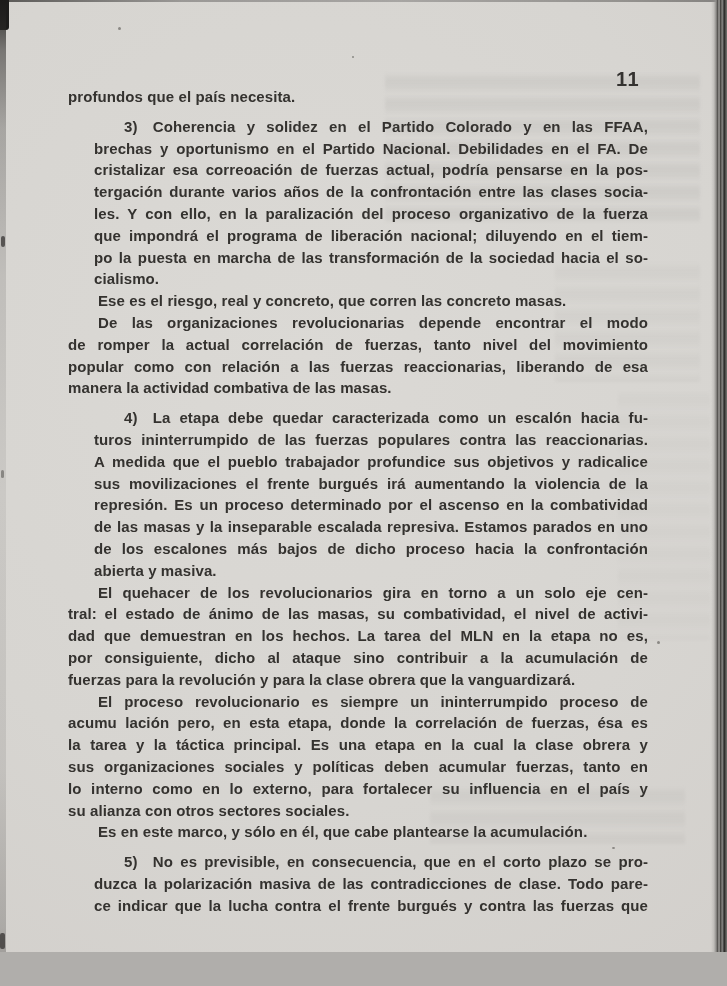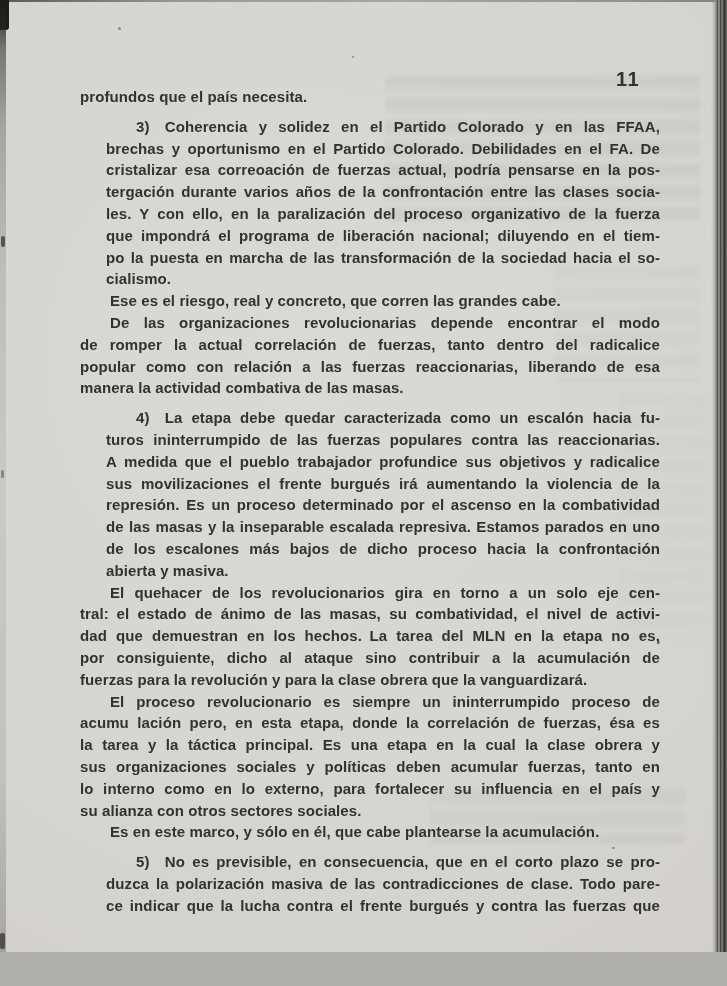--- a/index.html
+++ b/index.html
@@ -63,21 +63,21 @@
   .g2 { left: 555px; top: 262px; width: 145px; height: 120px; opacity: .22; }
   .g3 { left: 430px; top: 786px; width: 255px; height: 58px;  opacity: .28; }
   .g4 { left: 618px; top: 390px; width: 92px;  height: 250px; opacity: .16; }
 
   
   .page-number {
     position: absolute; left: 616px; top: 68px;
     font-size: 20px; font-weight: 700; color: #343230; letter-spacing: 1.5px;
   }
   .text-block {
-    position: absolute; left: 80px; top: 86px; width: 580px;
+    position: absolute; left: 68px; top: 86px; width: 580px;
     color: #34322f; font-size: 15px; font-weight: 700;
     line-height: 21.8px; letter-spacing: .1px;
     text-rendering: optimizeLegibility;
   }
   .line {
     text-align: justify; text-align-last: justify; text-justify: inter-word;
     min-height: 21.8px; white-space: normal; overflow: hidden;
   }
   .para .line:last-child { text-align-last: left; }
   .para.justify-all .line:last-child { text-align-last: justify; }
@@ -109,34 +109,34 @@
   <div class="speck s3"></div>
   <div class="speck s4"></div>
 
   <div class="page-number">11</div>
   <div class="text-block">
       <div class="para">
         <div class="line">profundos que el país necesita.</div>
       </div>
       <div class="para indent spaced">
         <div class="line">3)  Coherencia y solidez en el Partido Colorado y en las FFAA,</div>
-        <div class="line">brechas y oportunismo en el Partido Colorado. Debilidades en el FA. De</div>
+        <div class="line">brechas y oportunismo en el Partido Nacional. Debilidades en el FA. De</div>
         <div class="line">cristalizar esa correoación de fuerzas actual, podría pensarse en la pos-</div>
         <div class="line">tergación durante varios años de la confrontación entre las clases socia-</div>
         <div class="line">les. Y con ello, en la paralización del proceso organizativo de la fuerza</div>
         <div class="line">que impondrá el programa de liberación nacional; diluyendo en el tiem-</div>
         <div class="line">po la puesta en marcha de las transformación de la sociedad hacia el so-</div>
         <div class="line">cialismo.</div>
       </div>
       <div class="para indent">
-        <div class="line">Ese es el riesgo, real y concreto, que corren las grandes cabe.</div>
+        <div class="line">Ese es el riesgo, real y concreto, que corren las concreto masas.</div>
       </div>
       <div class="para indent">
         <div class="line">De las organizaciones revolucionarias depende encontrar el modo</div>
-        <div class="line">de romper la actual correlación de fuerzas, tanto dentro del radicalice</div>
+        <div class="line">de romper la actual correlación de fuerzas, tanto nivel del movimiento</div>
         <div class="line">popular como con relación a las fuerzas reaccionarias, liberando de esa</div>
         <div class="line">manera la actividad combativa de las masas.</div>
       </div>
       <div class="para indent spaced">
         <div class="line">4)  La etapa debe quedar caracterizada como un escalón hacia fu-</div>
         <div class="line">turos ininterrumpido de las fuerzas populares contra las reaccionarias.</div>
         <div class="line">A medida que el pueblo trabajador profundice sus objetivos y radicalice</div>
         <div class="line">sus movilizaciones el frente burgués irá aumentando la violencia de la</div>
         <div class="line">represión. Es un proceso determinado por el ascenso en la combatividad</div>
         <div class="line">de las masas y la inseparable escalada represiva. Estamos parados en uno</div>

